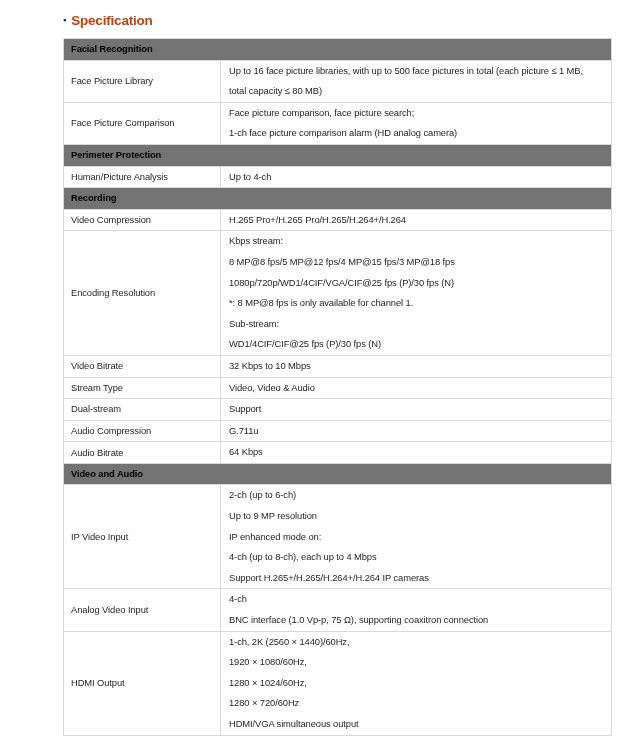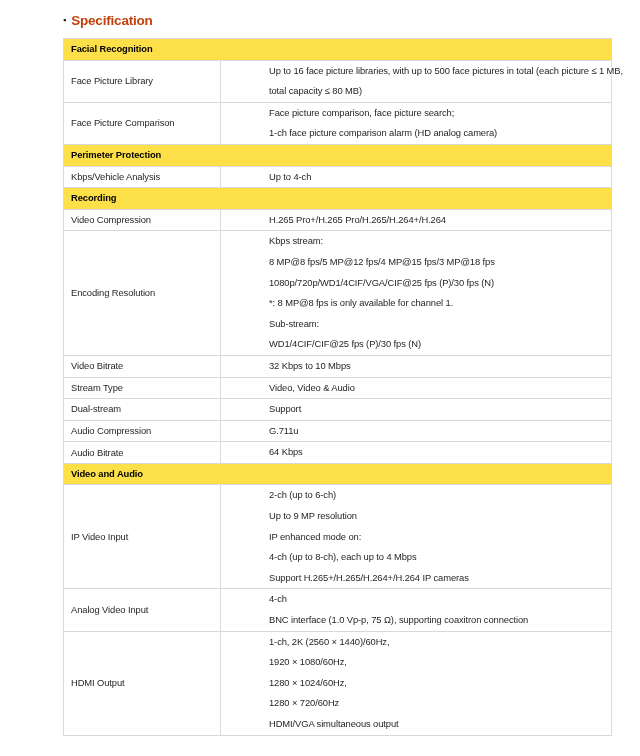--- a/index.html
+++ b/index.html
@@ -44,21 +44,21 @@
     border-left: 1px solid #d9d9d9;
     border-right: 1px solid #d9d9d9;
     font-size: 9.4px;
     letter-spacing: -0.1px;
   }
   .row {
     display: flex;
     border-bottom: 1px solid #d9d9d9;
   }
   .row.section {
-    background: #fde047;
+    background: #737373;
   }
   .section-cell {
     flex: 1;
     padding-left: 7px;
     line-height: 20.6px;
     font-weight: 700;
     color: #000000;
     white-space: nowrap;
   }
   .label-cell {
@@ -71,21 +71,20 @@
     align-items: center;
     line-height: 12px;
   }
   .value-cell {
     flex: 1;
     min-width: 0;
     padding-left: 8px;
     display: flex;
     flex-direction: column;
     justify-content: flex-start;
-    margin-left: 40px;
   }
   .value-line {
     line-height: 20.6px;
     white-space: nowrap;
   }
 </style>
 </head>
 <body>
 
 <div class="title-row">
@@ -108,21 +107,21 @@
       <div class="label-cell">Face Picture Comparison</div>
       <div class="value-cell">
         <div class="value-line">Face picture comparison, face picture search;</div>
         <div class="value-line">1-ch face picture comparison alarm (HD analog camera)</div>
       </div>
     </div>
     <div class="row section">
       <div class="section-cell">Perimeter Protection</div>
     </div>
     <div class="row">
-      <div class="label-cell">Kbps/Vehicle Analysis</div>
+      <div class="label-cell">Human/Picture Analysis</div>
       <div class="value-cell">
         <div class="value-line">Up to 4-ch</div>
       </div>
     </div>
     <div class="row section">
       <div class="section-cell">Recording</div>
     </div>
     <div class="row">
       <div class="label-cell">Video Compression</div>
       <div class="value-cell">

